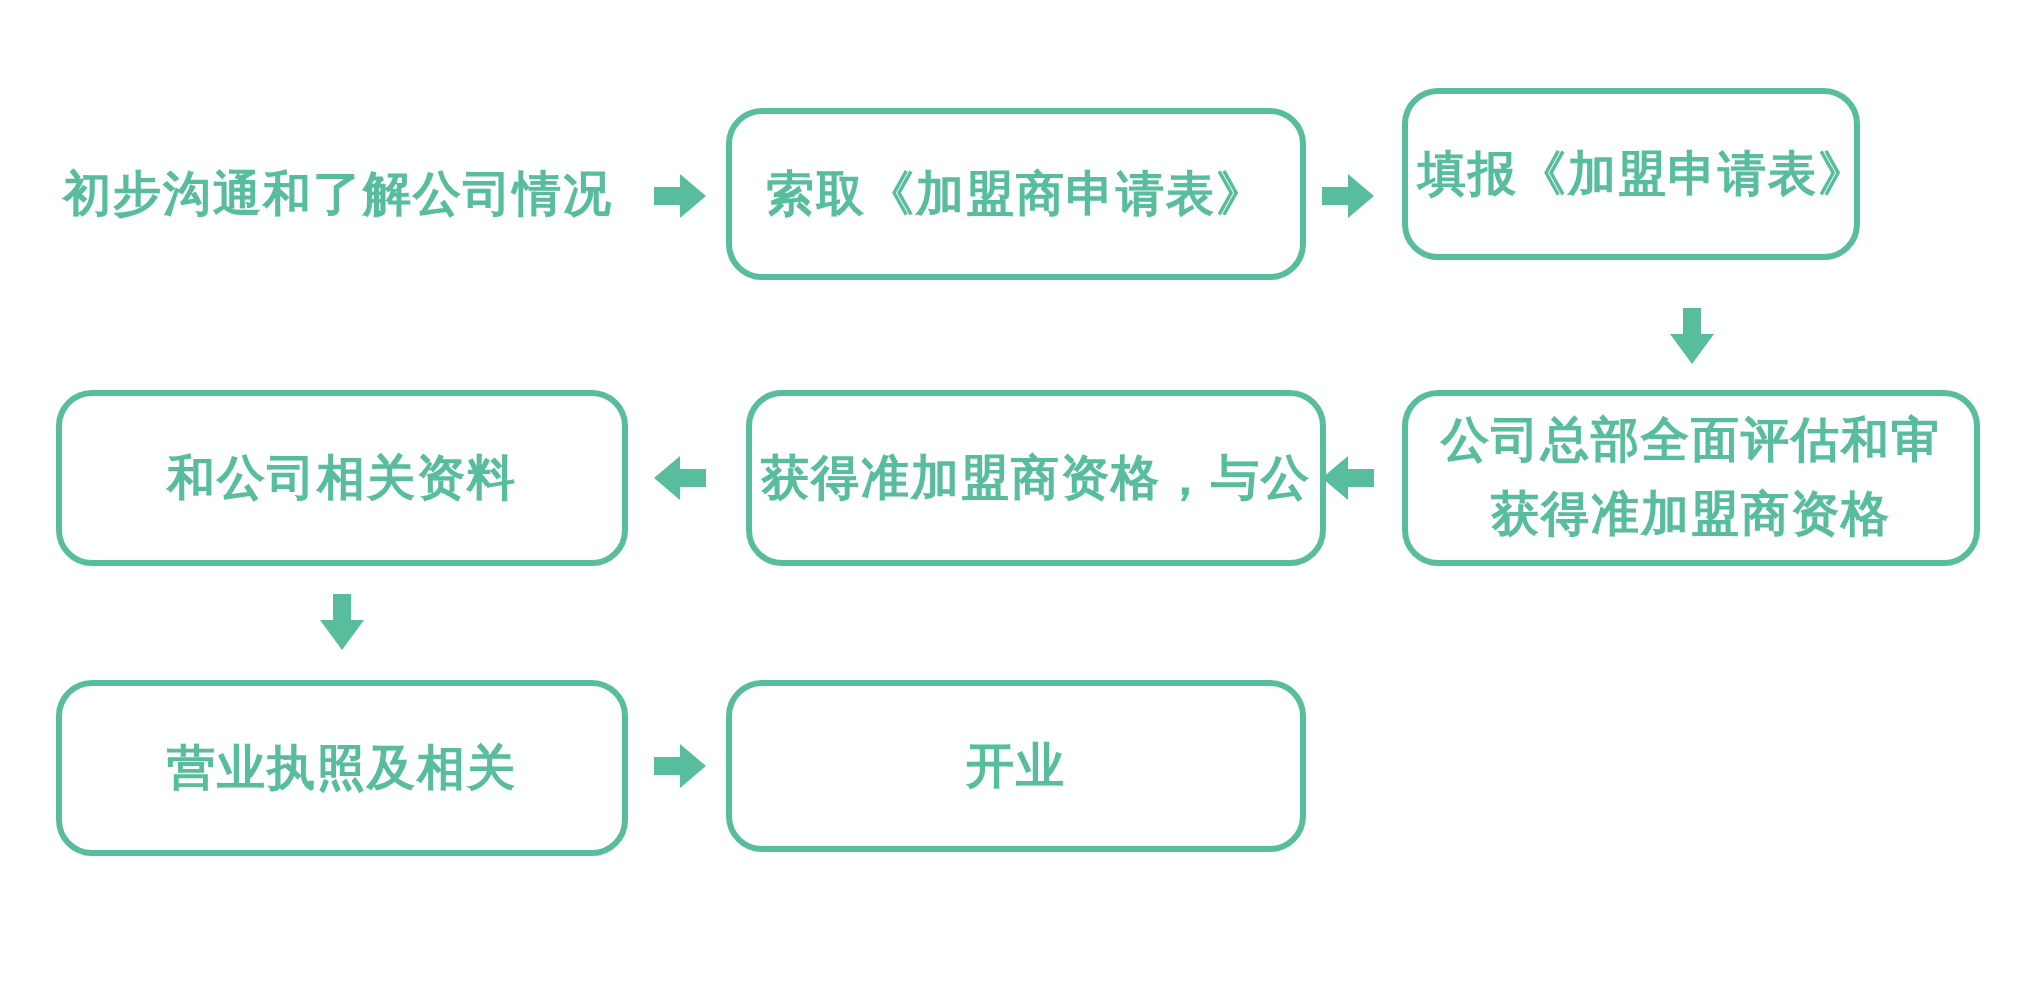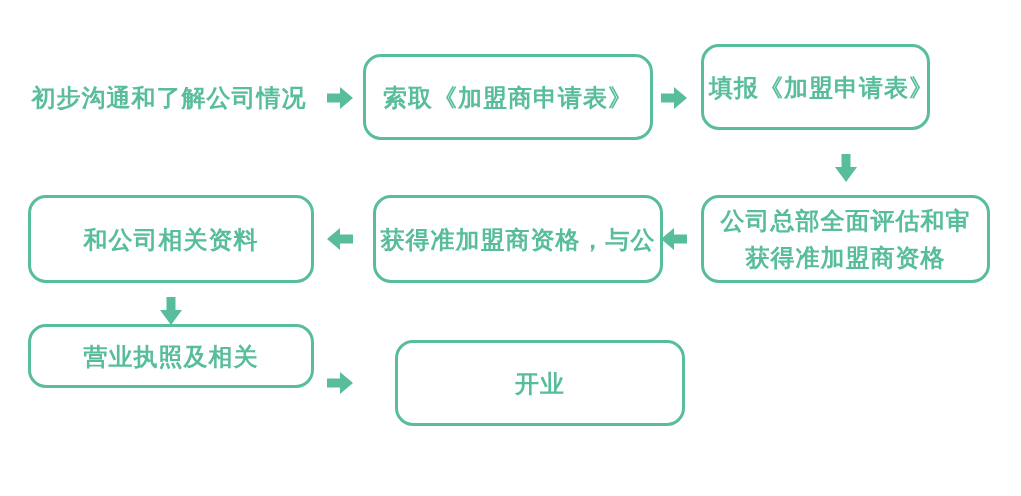--- a/index.html
+++ b/index.html
@@ -36,22 +36,22 @@
   .connector svg { display: block; }
   .connector polygon { fill: var(--green); }
 
   
   .pos-step1 { left: 23px;  top: 54px;  width: 292px; height: 86px; justify-content: center; }
   .pos-box2  { left: 363px; top: 54px;  width: 290px; height: 86px; }
   .pos-box3  { left: 701px; top: 44px;  width: 229px; height: 86px; padding-left: 12px; }
   .pos-box4  { left: 701px; top: 195px; width: 289px; height: 88px; }
   .pos-box5  { left: 363px; top: 195px; width: 290px; height: 88px; margin-left: 10px; }
   .pos-box6  { left: 28px;  top: 195px; width: 286px; height: 88px; }
-  .pos-box7  { left: 28px;  top: 324px; width: 286px; height: 64px; text-align: right; }
-  .pos-box8  { left: 363px; top: 340px; width: 290px; height: 86px; margin-left: 32px; }
+  .pos-box7  { left: 28px;  top: 340px; width: 286px; height: 88px; text-align: right; }
+  .pos-box8  { left: 363px; top: 340px; width: 290px; height: 86px; }
 
   .pos-ar1 { left: 327px; top: 87px;  }
   .pos-ar2 { left: 661px; top: 87px;  }
   .pos-ad1 { left: 835px; top: 154px; }
   .pos-al1 { left: 661px; top: 228px; }
   .pos-al2 { left: 327px; top: 228px; }
   .pos-ad2 { left: 160px; top: 297px; }
   .pos-ar3 { left: 327px; top: 372px; }
 </style>
 </head>

